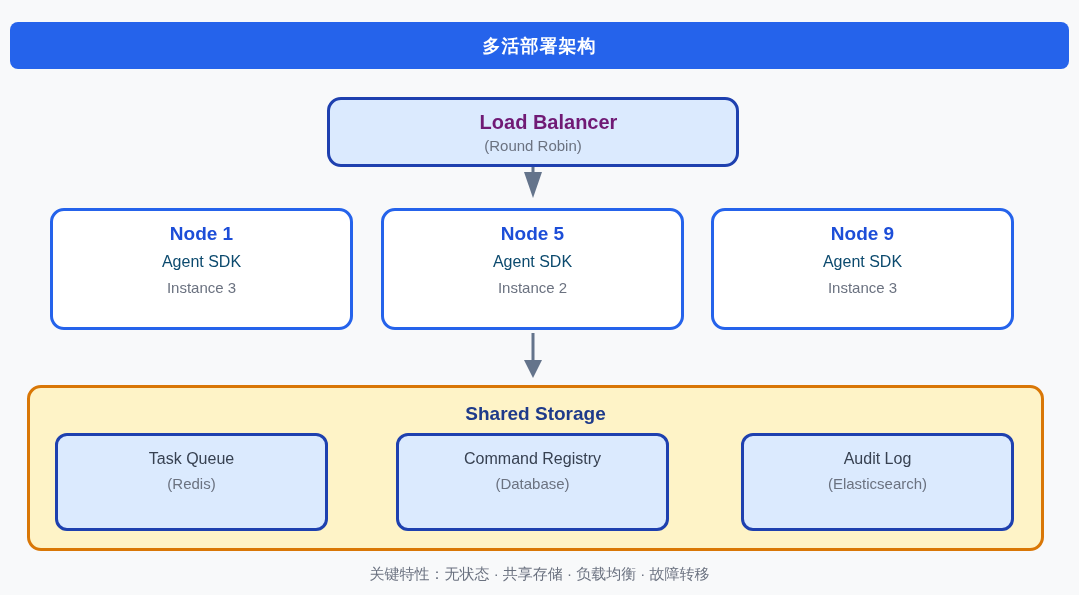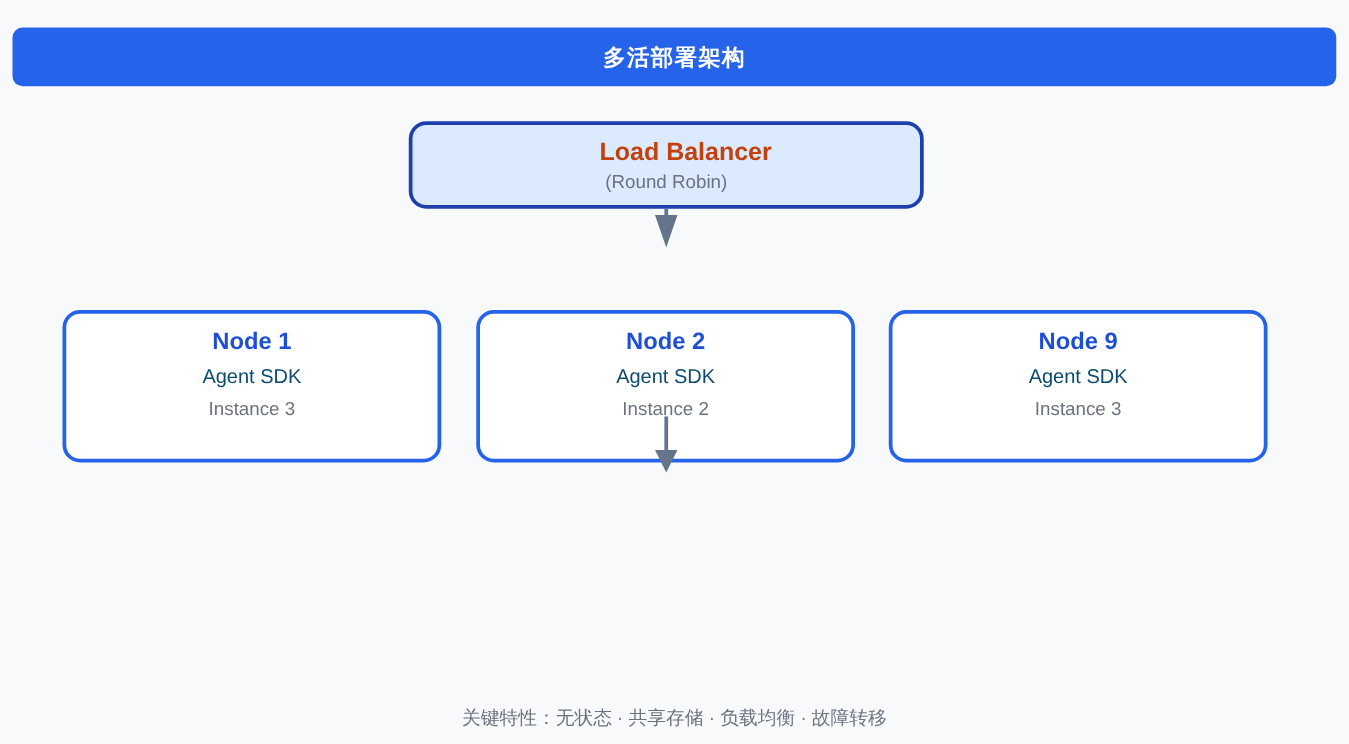--- a/index.html
+++ b/index.html
@@ -28,36 +28,35 @@
   .lb-box {
     position: absolute;
     left: 327px; top: 97px;
     width: 412px; height: 70px;
     background: #dbeafe;
     border: 3px solid #1e40af;
     border-radius: 14px;
     display: flex; flex-direction: column; align-items: center; justify-content: center;
     gap: 3px;
   }
-  .lb-title { font-size: 20px; font-weight: bold; color: #c2410c; margin-left: 31px; }
+  .lb-title { font-size: 20px; font-weight: bold; color: #701a75; margin-left: 31px; }
   .lb-sub   { font-size: 15px; color: #6b7280; }
   .arrow { position: absolute; }
   .arrow-1 { left: 521px; top: 167px; }
   .arrow-2 { left: 521px; top: 333px; }
   .node-box {
     position: absolute;
     top: 208px;
     width: 303px; height: 122px;
     background: #ffffff;
     border: 3px solid #2563eb;
     border-radius: 14px;
     display: flex; flex-direction: column; align-items: center;
     padding-top: 12px;
     gap: 8px;
-    margin-top: 40px;
   }
   .node-1 { left: 50px; }
   .node-2 { left: 381px; }
   .node-3 { left: 711px; }
   .node-title { font-size: 19px; font-weight: bold; color: #1d4ed8; }
   .node-line1 { font-size: 16px; color: #0c4a6e; }
   .node-line2 { font-size: 15px; color: #6b7280; }
   .storage {
     position: absolute;
     left: 27px; top: 385px;
@@ -115,32 +114,50 @@
     <polygon points="3,5 21,5 12,31" fill="#64748b"></polygon>
   </svg>
 
   <div class="node-box node-1">
     <div class="node-title">Node 1</div>
     <div class="node-line1">Agent SDK</div>
     <div class="node-line2">Instance 3</div>
   </div>
 
   <div class="node-box node-2">
-    <div class="node-title">Node 2</div>
+    <div class="node-title">Node 5</div>
     <div class="node-line1">Agent SDK</div>
     <div class="node-line2">Instance 2</div>
   </div>
 
   <div class="node-box node-3">
     <div class="node-title">Node 9</div>
     <div class="node-line1">Agent SDK</div>
     <div class="node-line2">Instance 3</div>
   </div>
 
   <svg class="arrow arrow-2" width="24" height="46" viewBox="0 0 24 46">
     <rect x="10.5" y="0" width="3" height="29" fill="#64748b"></rect>
     <polygon points="3,27 21,27 12,45" fill="#64748b"></polygon>
   </svg>
 
+  <div class="storage">
+    <div class="storage-title">Shared Storage</div>
+
+    <div class="storage-item storage-item-1">
+      <div class="storage-item-title">Task Queue</div>
+      <div class="storage-item-sub">(Redis)</div>
+    </div>
+
+    <div class="storage-item storage-item-2">
+      <div class="storage-item-title">Command Registry</div>
+      <div class="storage-item-sub">(Database)</div>
+    </div>
+
+    <div class="storage-item storage-item-3">
+      <div class="storage-item-title">Audit Log</div>
+      <div class="storage-item-sub">(Elasticsearch)</div>
+    </div>
+  </div>
 
   <div class="footer-note">关键特性：无状态 · 共享存储 · 负载均衡 · 故障转移</div>
 
 </div>
 
 </body></html>

